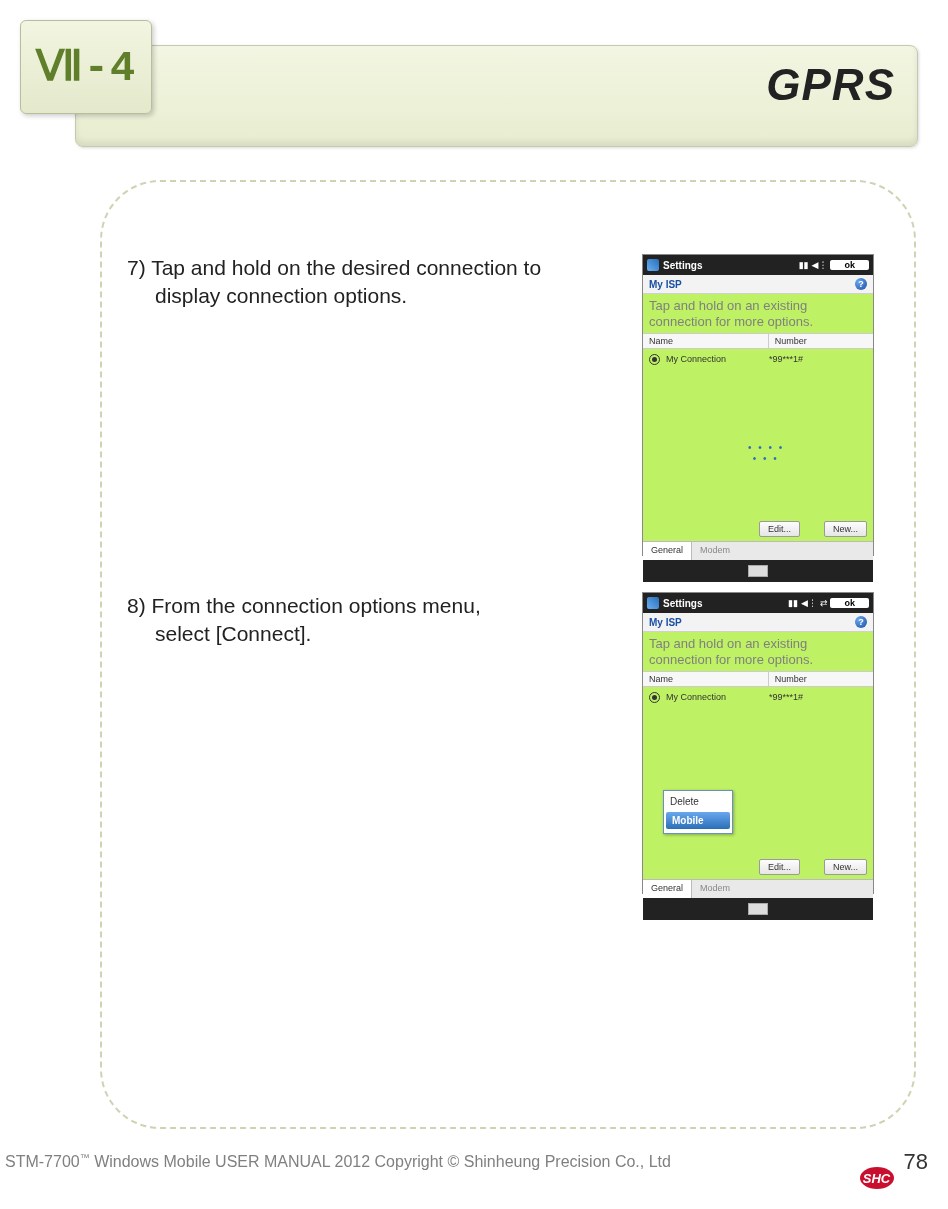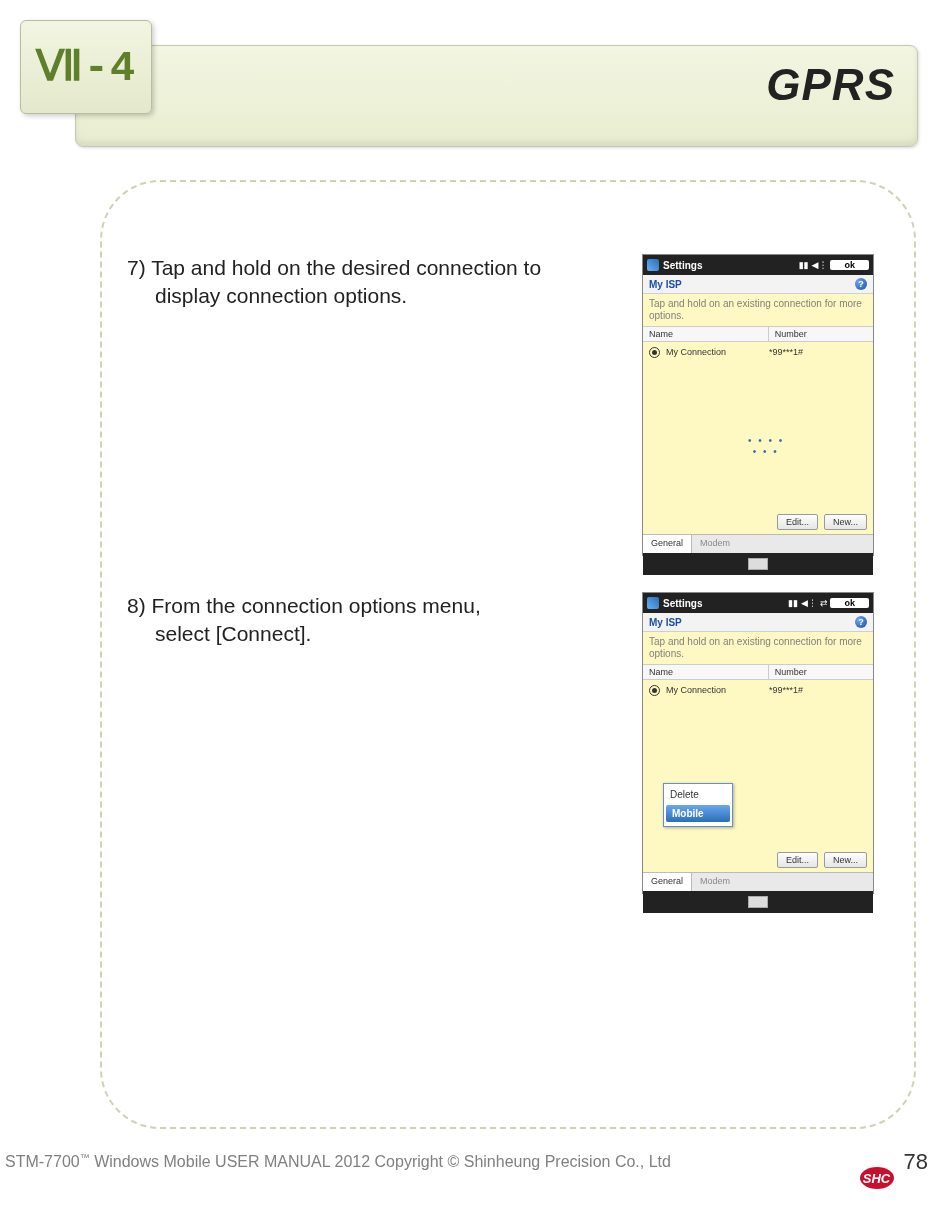--- a/index.html
+++ b/index.html
@@ -81,21 +81,21 @@
     display: block;
   }
   .step7 { top: 72px; left: 25px; }
   .step8 { top: 410px; left: 25px; }
 
   .wm-screen {
     position: absolute;
     width: 230px;
     height: 300px;
     border: 1px solid #888;
-    background: #fef9c3;
+    background: #bef264;
     font-size: 10px;
     right: 40px;
   }
   .wm-screen.s7 { top: 72px; }
   .wm-screen.s8 { top: 410px; }
 
   .wm-top {
     height: 20px;
     background: #222;
     color: #fff;
@@ -119,42 +119,42 @@
     justify-content: space-between;
     padding: 0 6px;
     border-bottom: 1px solid #d0d0d0;
   }
   .wm-subbar .isp { color: #1a4fa3; font-weight: bold; font-size: 10px;}
   .help-icon {
     width: 12px; height: 12px; border-radius: 50%;
     background: radial-gradient(circle at 30% 30%, #6aa7ef, #1a4fa3);
     color:#fff; display:flex; align-items:center; justify-content:center; font-size:9px; font-weight:bold;
   }
-  .wm-hint { padding: 4px 6px; color:#808080; font-size: 10px; line-height:1.2;}
+  .wm-hint { padding: 4px 6px; color:#808080; font-size: 13px; line-height:1.2;}
   .wm-cols {
     display:flex; border-top:1px solid #ccc; border-bottom:1px solid #ccc;
     background:#f7f7f7; font-size:9px;
   }
   .wm-cols .c1 { width: 55%; padding:2px 6px;}
   .wm-cols .c2 { width: 45%; padding:2px 6px; border-left:1px solid #ccc;}
   .wm-row {
     display:flex; font-size:9px; padding:2px 6px; align-items:center; height:16px;
   }
   .wm-row .r1 { width:55%; display:flex; align-items:center; gap:6px;}
   .wm-row .r2 { width:45%;}
   .radio-dot {
     width:9px; height:9px; border:1px solid #333; border-radius:50%; display:inline-flex; align-items:center; justify-content:center;
   }
   .radio-dot .inner { width:5px; height:5px; background:#333; border-radius:50%;}
   .animated-dots {
     position:absolute; left:105px; top:93px; font-size:10px; color:#2a6fb7; letter-spacing:2px;
   }
   .wm-body { position: relative; height: 168px; }
   .wm-btnrow {
-    display:flex; justify-content:flex-end; gap:6px; padding:4px 6px;
+    display:flex; justify-content:flex-end; gap:24px; padding:4px 6px;
   }
   .wm-btn {
     border:1px solid #9a9a9a; background:linear-gradient(#fdfdfd,#e6e6e6);
     font-size:9px; padding:2px 8px; border-radius:2px;
   }
   .wm-tabs {
     display:flex; border-top:1px solid #bbb; background:#e9e9e9; height:18px;
   }
   .wm-tab { padding: 3px 8px 0; font-size:9px; color:#888;}
   .wm-tab.active { background:#fff; border-right:1px solid #bbb; color:#333;}

